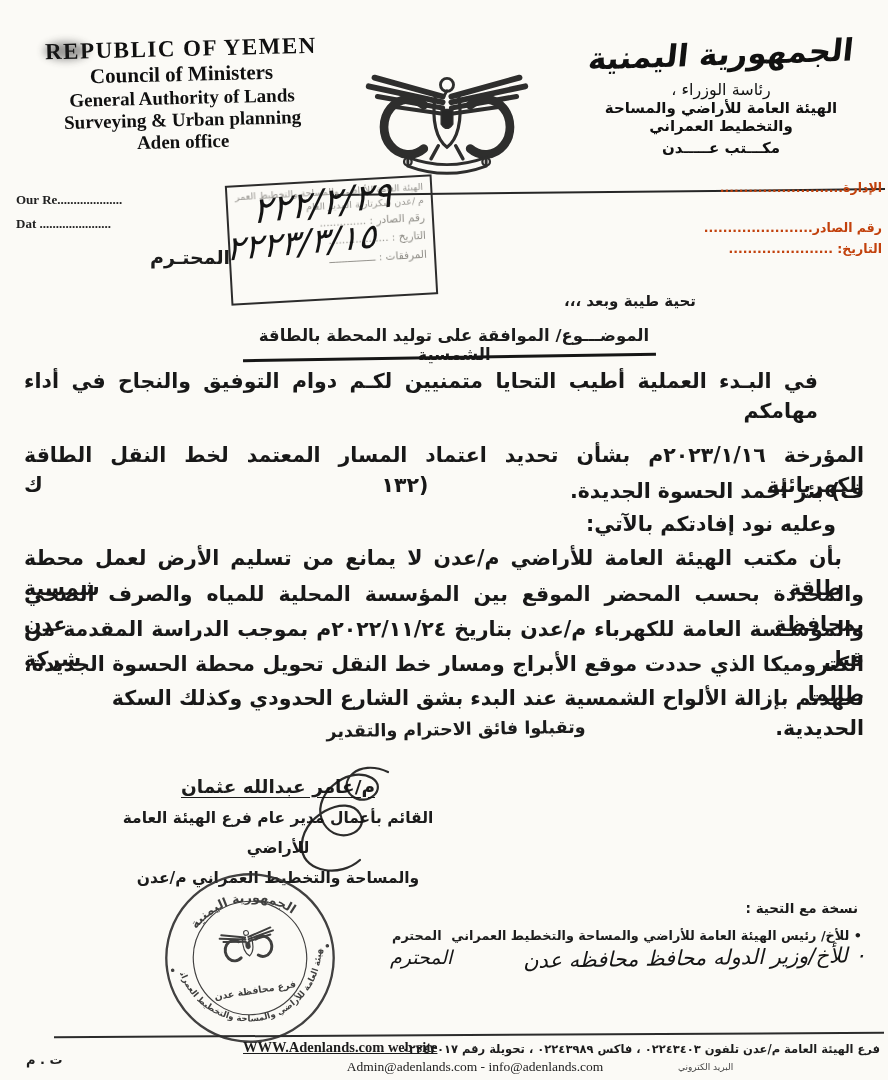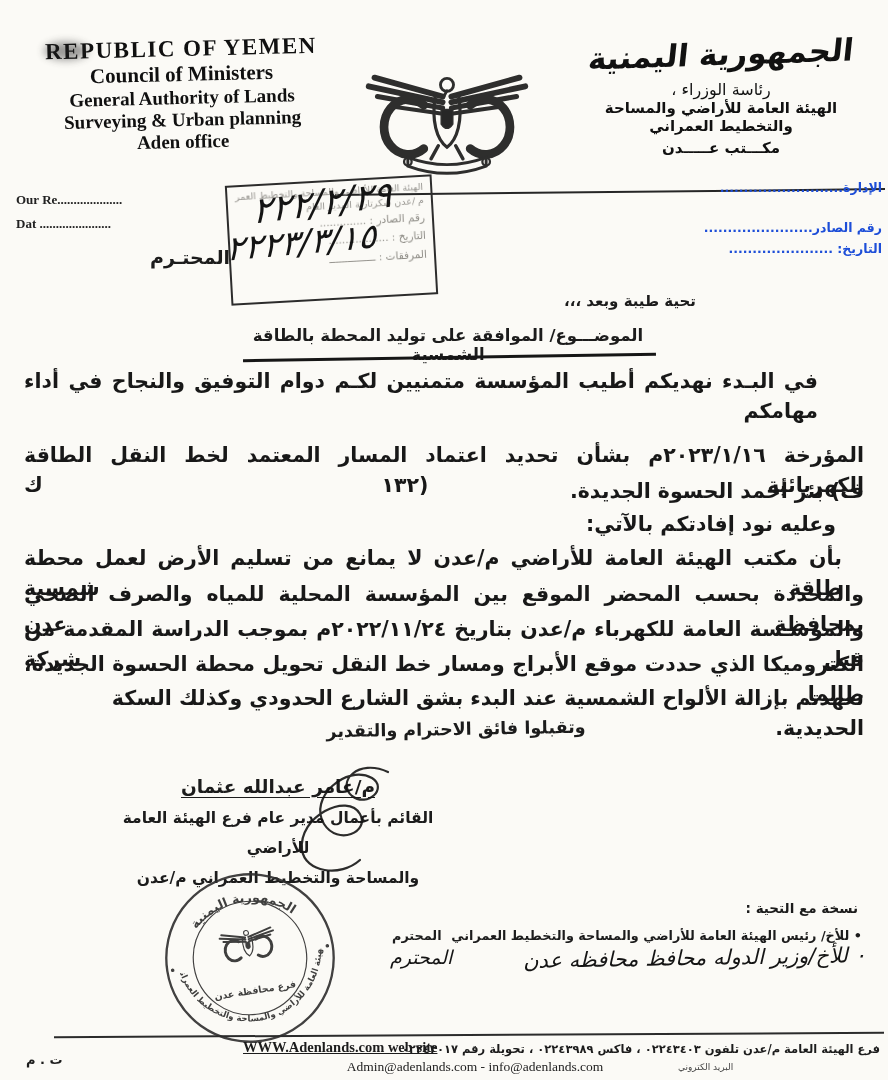--- a/index.html
+++ b/index.html
@@ -28,38 +28,38 @@
   .ar-head { left:568px; top:36px; width:306px; text-align:center; color:#111; }
   .calli { font-size:31px; font-weight:bold; transform:skewX(-8deg) rotate(-2deg);
            letter-spacing:-1px; margin-bottom:8px; }
   .ar-head .a0 { font-size:16px; }
   .ar-head .a1 { font-size:15px; font-weight:bold; margin-bottom:4px; }
   .ar-head .a2 { font-size:15px; font-weight:bold; }
 
   
   .ref-left { left:16px; top:188px; font-family:"Liberation Serif",serif;
               font-weight:bold; font-size:13px; color:#222; line-height:24px; }
-  .fld { font-size:12.5px; font-weight:bold; color:#1d4ed8; }
+  .fld { font-size:12.5px; font-weight:bold; color:#c2410c; }
   .rule { border-top:2px solid #262626; }
 
   
   .rstamp { left:228px; top:180px; width:207px; height:120px;
             border:2px solid #2c2c2c; transform:rotate(-3.2deg);
             direction:rtl; padding:3px 7px; filter:blur(0.3px); }
   .rstamp .f { color:#979590; font-size:9.5px; line-height:1.45; white-space:nowrap; overflow:hidden; }
   .rstamp .f2 { color:#8e8c86; font-size:10.5px; line-height:1.8; white-space:nowrap; overflow:hidden; }
   .hand { font-style:italic; color:#141414; white-space:nowrap; }
   .hw-num1 { left:252px; top:182px; font-size:36px; transform:rotate(-7deg) skewX(-8deg); }
   .hw-num2 { left:226px; top:222px; font-size:34px; transform:rotate(-5deg) skewX(-6deg); }
 
   
   .honor1 { left:150px; top:246px; font-size:19px; font-weight:bold; }
   .addr { right:166px; top:250px; font-size:17px; font-weight:bold; }
   .greet { right:192px; top:292px; font-size:15px; font-weight:bold; }
-  .subj { left:238px; top:326px; width:420px; text-align:center;
+  .subj { left:244px; top:326px; width:420px; text-align:center;
           font-size:16.5px; font-weight:bold; }
   .subj-ul { left:243px; top:356px; width:413px; border-top:3px solid #161616;
              transform:rotate(-0.9deg); }
 
   
   .body-line { left:24px; width:840px; font-weight:bold; font-size:20.5px;
                color:#181818; line-height:30px; }
   .jline { text-align:justify; text-align-last:justify; }
   .jend  { text-align:right; }
 
@@ -159,21 +159,21 @@
   </div>
   <div class="abs hand rtl hw-num1">٢٢٢/٢/٢٩</div>
   <div class="abs hand rtl hw-num2">٢٢٢٣/٣/١٥</div>
 
   <div class="abs honor1 rtl">المحتـرم</div>
   <div class="abs greet rtl">تحية طيبة وبعد ،،،</div>
 
   <div class="abs subj rtl">الموضـــوع/ الموافقة على توليد المحطة بالطاقة الشمسية</div>
   <div class="abs subj-ul"></div>
 
-  <div class="abs rtl body-line jline" style="top:366px; padding-right:46px;">في البـدء نهديكم أطيب المؤسسة متمنيين لكـم دوام التوفيق والنجاح في أداء مهامكم</div>
+  <div class="abs rtl body-line jline" style="top:366px; padding-right:46px;">في البـدء العملية أطيب التحايا متمنيين لكـم دوام التوفيق والنجاح في أداء مهامكم</div>
   <div class="abs rtl body-line jline" style="top:440px;">المؤرخة ٢٠٢٣/١/١٦م بشأن تحديد اعتماد المسار المعتمد لخط النقل الطاقة الكهربائية (١٣٢ ك</div>
   <div class="abs rtl body-line jend" style="top:476px;">ف) بئر أحمد الحسوة الجديدة.</div>
 
   <div class="abs rtl body-line jend" style="top:509px; padding-right:28px;">وعليه نود إفادتكم بالآتي:</div>
 
   <div class="abs rtl body-line jline" style="top:579px;">والمحددة بحسب المحضر الموقع بين المؤسسة المحلية للمياه والصرف الصحي بمحافظة عدن</div>
   <div class="abs rtl body-line jline" style="top:543px; padding-right:22px;">بأن مكتب الهيئة العامة للأراضي م/عدن لا يمانع من تسليم الأرض لعمل محطة طاقة شمسية</div>
   <div class="abs rtl body-line jline" style="top:614px;">والمؤسـسة العامة للكهرباء م/عدن بتاريخ ٢٠٢٢/١١/٢٤م بموجب الدراسة المقدمة من قبل شركة</div>
   <div class="abs rtl body-line jline" style="top:649px;">الكتروميكا الذي حددت موقع الأبراج ومسار خط النقل تحويل محطة الحسوة الجديدة، طالما</div>
   <div class="abs rtl body-line jend" style="top:683px;">تعهدتم بإزالة الألواح الشمسية عند البدء بشق الشارع الحدودي وكذلك السكة الحديدية.</div>

